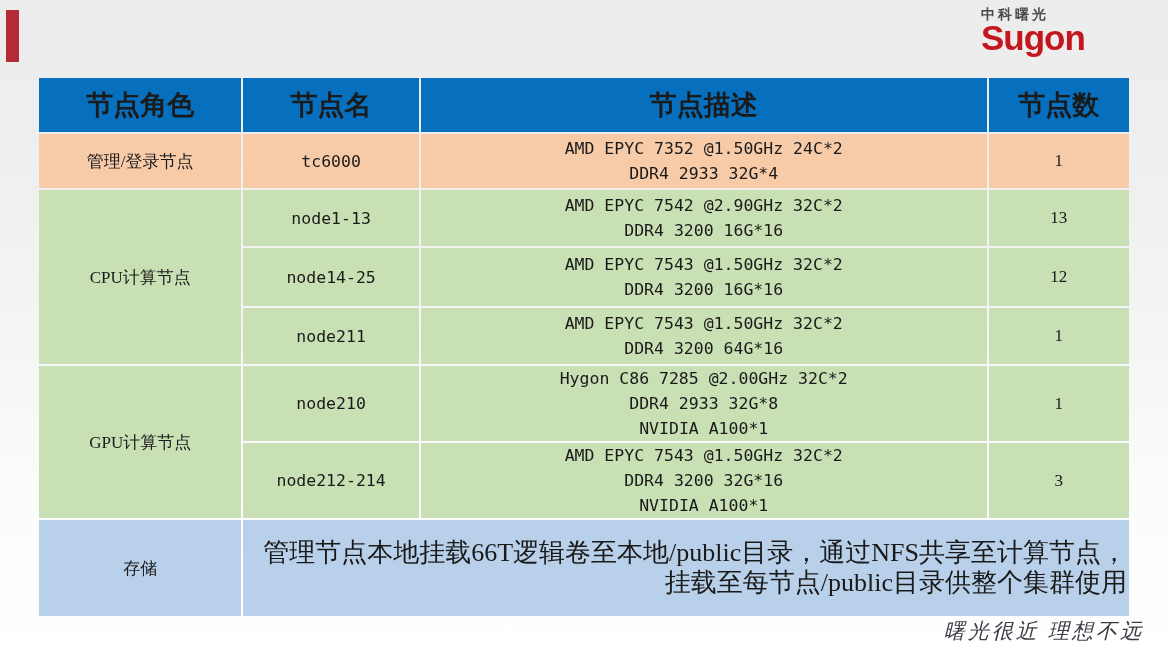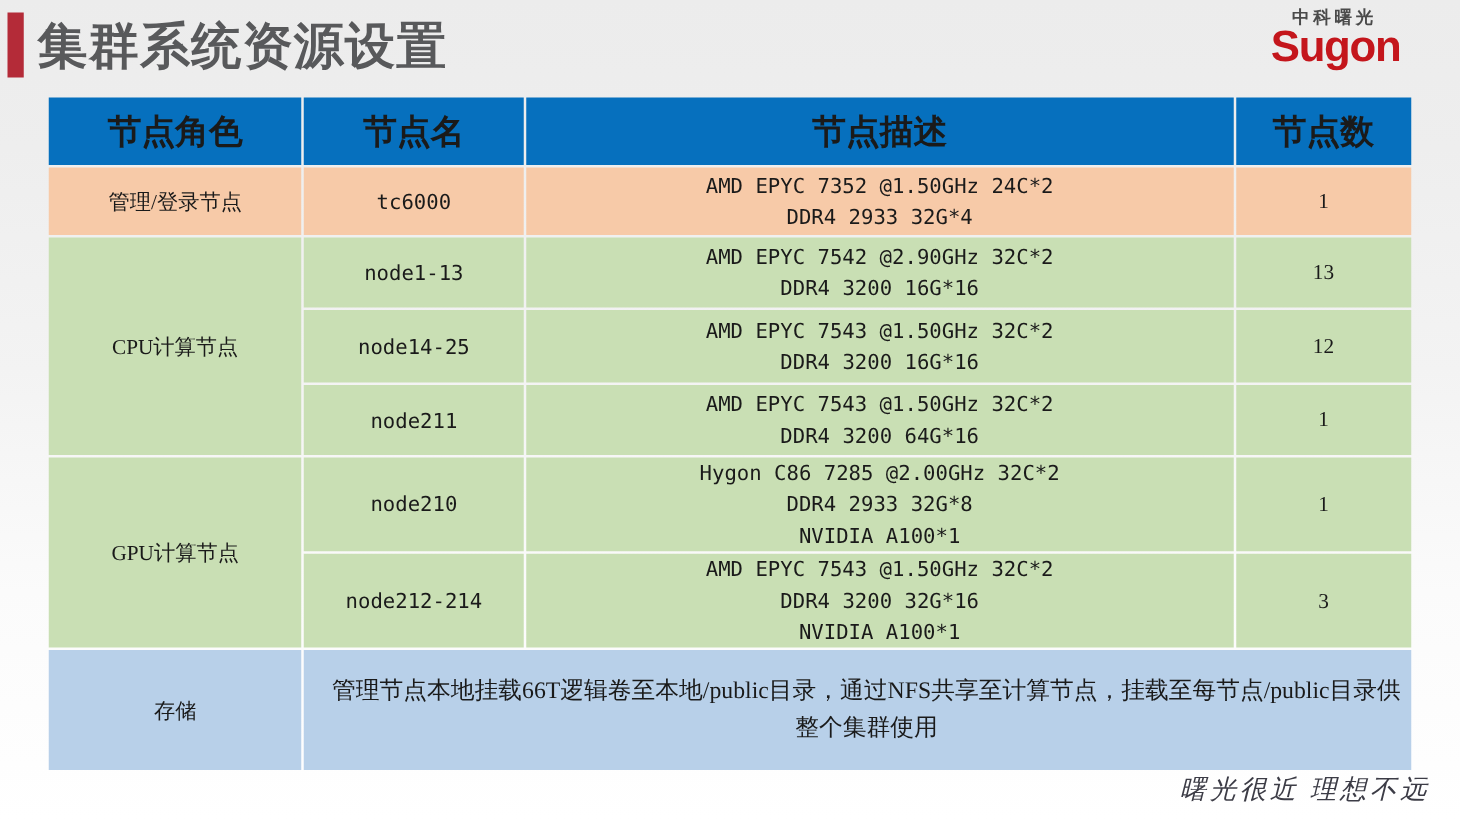--- a/index.html
+++ b/index.html
@@ -12,21 +12,21 @@
   }
   
   .header{position:absolute;left:0;top:0;width:1168px;height:70px;}
   .accent-bar{position:absolute;left:6px;top:10px;width:13px;height:52px;background:#b42b38;}
   .page-title{
     position:absolute;left:30px;top:9px;
     font-family:"DejaVu Sans","Liberation Sans",sans-serif;
     font-weight:bold;font-size:40px;color:#58595b;letter-spacing:1px;
     white-space:nowrap;
   }
-  .logo{position:absolute;right:12px;top:6px;width:175px;height:58px;text-align:center;}
+  .logo{position:absolute;right:12px;top:6px;width:175px;height:58px;text-align:left;}
   .logo-cn{
     font-family:"DejaVu Sans","Liberation Sans",sans-serif;
     font-size:14px;font-weight:bold;color:#4a4a4a;letter-spacing:3px;
     line-height:16px;margin-right:2px;
   }
   .logo-en{
     font-family:Liberation Sans, sans-serif;
     font-size:35px;font-weight:bold;color:#c4161c;line-height:36px;
     letter-spacing:-1px;margin-top:-2px;
   }
@@ -52,22 +52,22 @@
 
   td.peach{background:#f7caa8;}
   td.green{background:#c9dfb4;}
   td.blue{background:#b8d0e9;}
 
   .cn{font-family:"Liberation Serif","DejaVu Serif",serif;font-size:17px;}
   .mono{font-family:"DejaVu Sans Mono","Liberation Mono",monospace;font-size:16.5px;line-height:25px;}
   .num{font-family:"Liberation Serif","DejaVu Serif",serif;font-size:17px;}
   .desc-line{display:block;white-space:nowrap;}
   .storage-text{
-    display:block;text-align:center;padding:6px 2px 6px 16px;
-    font-family:"Liberation Serif","DejaVu Serif",serif;font-size:19px;line-height:30px;
+    display:block;text-align:right;padding:6px 2px 6px 16px;
+    font-family:"Liberation Serif","DejaVu Serif",serif;font-size:26px;line-height:30px;
   }
   .r1{height:54px;}
   .r2{height:56px;}
   .r3{height:58px;}
   .r4{height:56px;border-radius:19px;}
   .r5{height:74px;}
   .r6{height:74px;}
   .r7{height:96px;}
   
   .footer-slogan{
@@ -75,21 +75,20 @@
     font-family:"Liberation Serif","DejaVu Serif",serif;
     font-size:21px;color:#3c3c46;letter-spacing:3px;font-style:italic;
     white-space:nowrap;
   }
 </style>
 </head>
 <body>
 
 <div class="header">
   <div class="accent-bar"></div>
-  <div class="page-title">集群系统资源设置</div>
   <div class="logo">
     <div class="logo-cn">中科曙光</div>
     <div class="logo-en">Sugon</div>
   </div>
 </div>
 
 <table class="tbl">
   <thead>
     <tr>
       <th class="c-role">节点角色</th>

